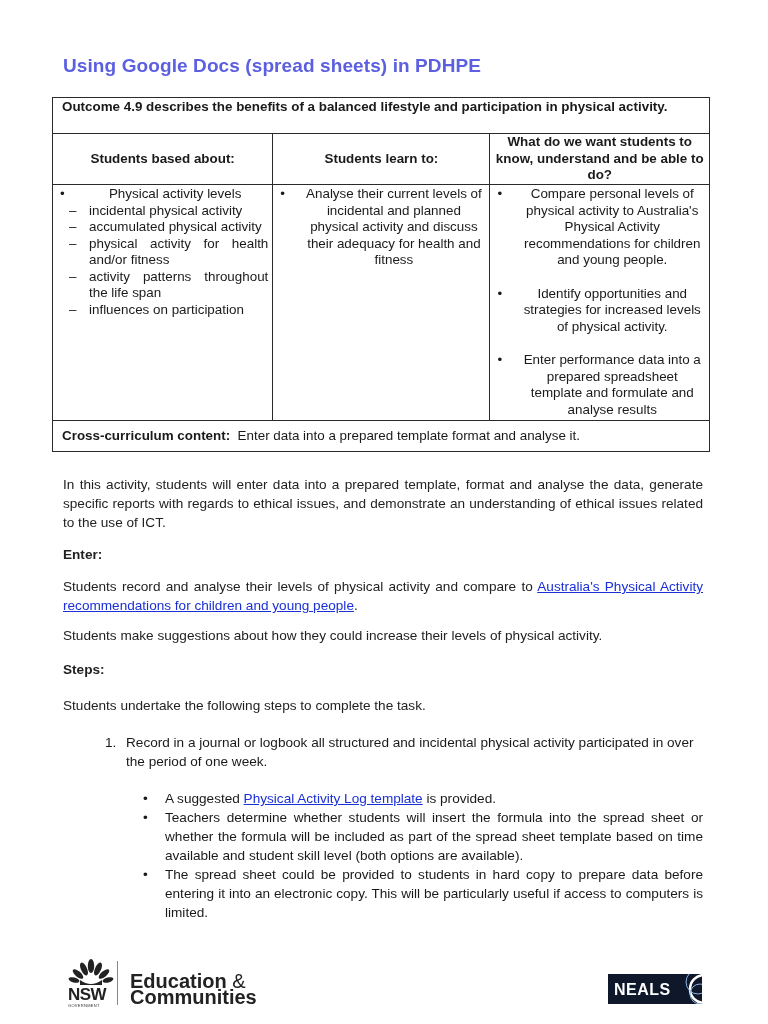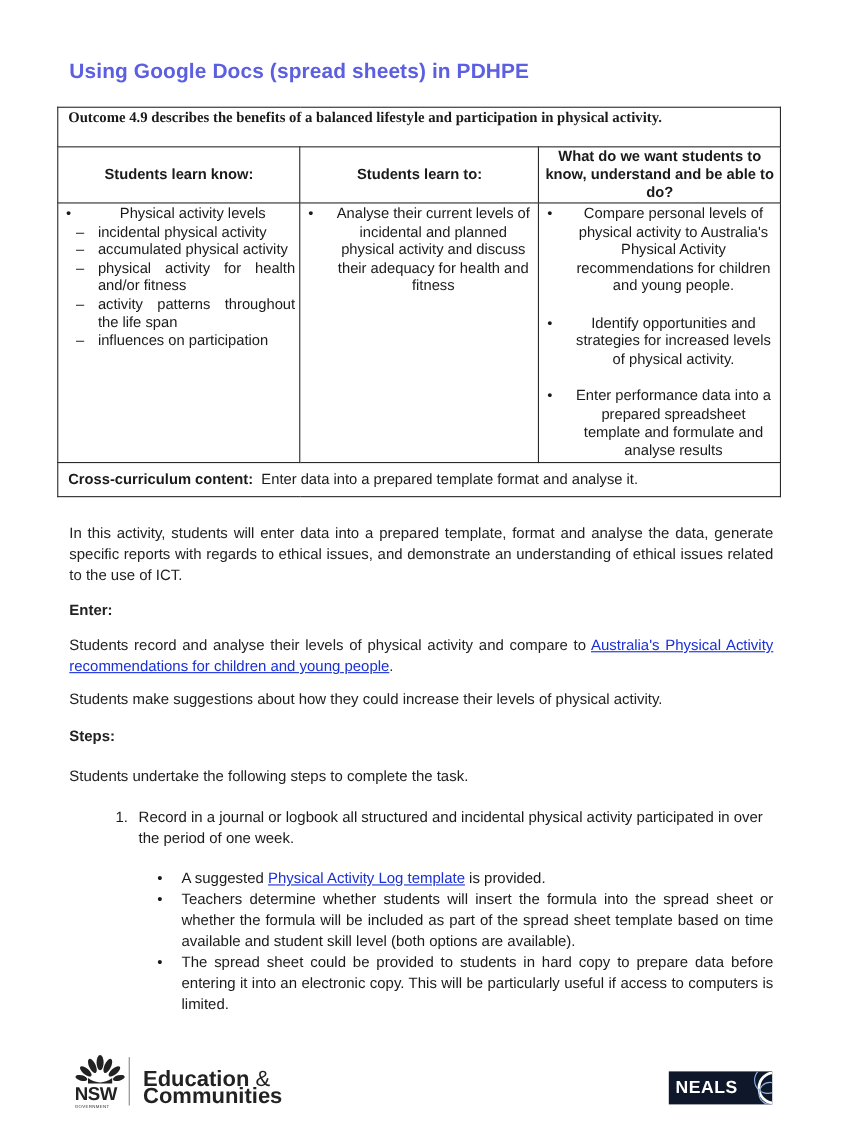--- a/index.html
+++ b/index.html
@@ -1,21 +1,21 @@
 <!DOCTYPE html>
 <html><head>
 <meta charset="utf-8">
 <style>
   html, body { margin: 0; padding: 0; background: #ffffff; }
   body { width: 768px; height: 1024px; position: relative; overflow: hidden;
          font-family: "Liberation Sans", sans-serif; color: #1a1a1a; }
   .title { position: absolute; left: 63px; top: 55px; font-size: 19px; font-weight: bold; color: #5b5fe0; letter-spacing: 0.1px; }
   table.outcome { position: absolute; left: 52px; top: 97px; width: 658px; border-collapse: collapse; font-size: 13.4px; line-height: 16.5px; }
   table.outcome td { border: 1px solid #2a2a2a; vertical-align: top; padding: 0; }
-  .outcome-row td { height: 33px; padding: 1px 9px !important; font-weight: bold; font-family: Liberation Serif, serif; }
+  .outcome-row td { height: 33px; padding: 1px 9px !important; font-weight: bold; }
   .head-row td { font-weight: bold; text-align: center; vertical-align: middle !important; height: 50px; }
   .c1 { width: 220px; } .c2 { width: 217px; } .c3 { width: 219px; }
   .cell-body { padding: 1px 4px 2px 4px; }
   .bl { display: flex; }
   .bl .dot { width: 22px; flex: none; padding-left: 3px; }
   .bl .txt { flex: 1; text-align: center; }
   .justify { text-align: justify; }
   .sub { display: flex; padding-left: 12px; }
   .sub .dash { width: 20px; flex: none; }
   .sub .txt { flex: 1; text-align: justify; text-align-last: left; }
@@ -46,21 +46,21 @@
 <body>
 
 <div class="title">Using Google Docs (spread sheets) in PDHPE</div>
 
 <table class="outcome">
   <tbody>
       <tr class="outcome-row">
     <td colspan="3">Outcome 4.9 describes the benefits of a balanced lifestyle and participation in physical activity.</td>
   </tr>
   <tr class="head-row">
-    <td class="c1">Students learn know:</td>
+    <td class="c1">Students based about:</td>
     <td class="c2">Students learn to:</td>
     <td class="c3">What do we want students to know, understand and be able to do?</td>
   </tr>
   <tr>
     <td>
       <div class="cell-body">
         <div class="bl">
           <span class="dot">•</span>
           <span class="txt">Physical activity levels</span>
         </div>

